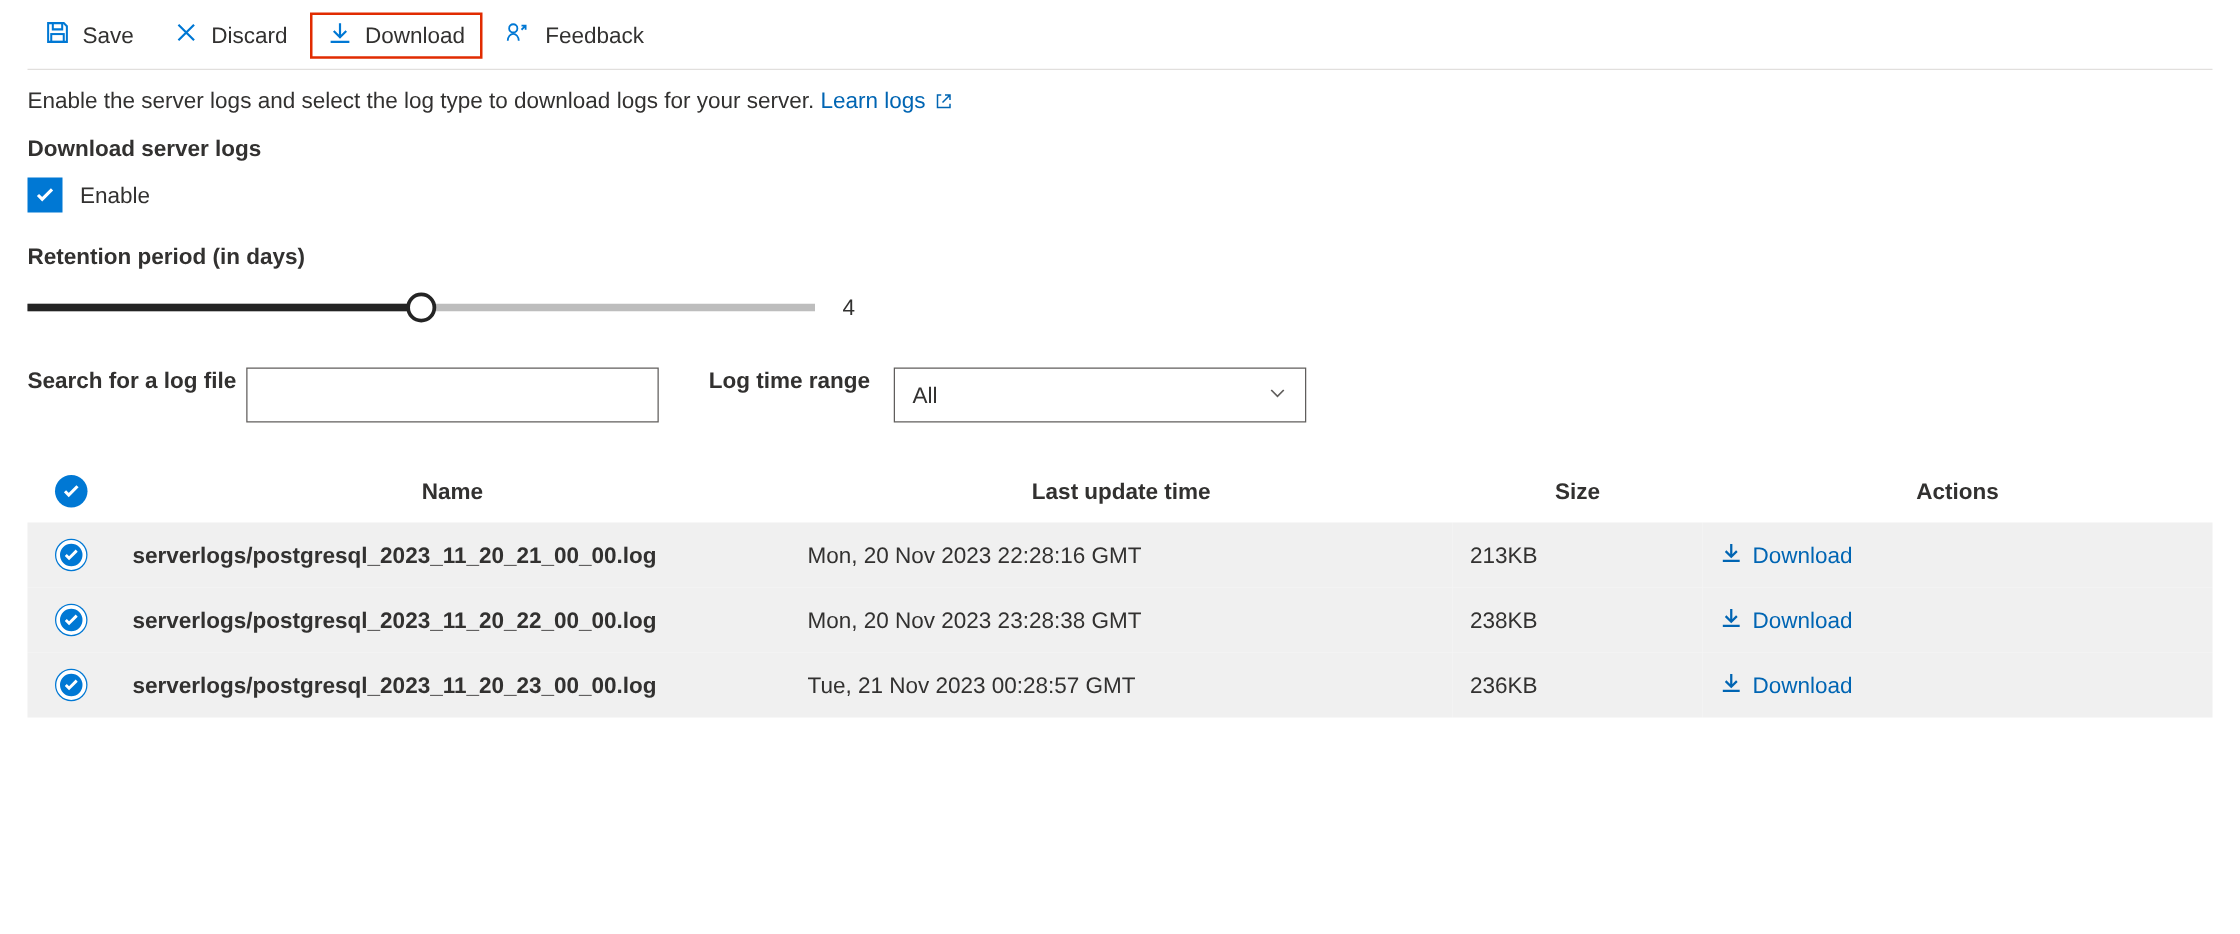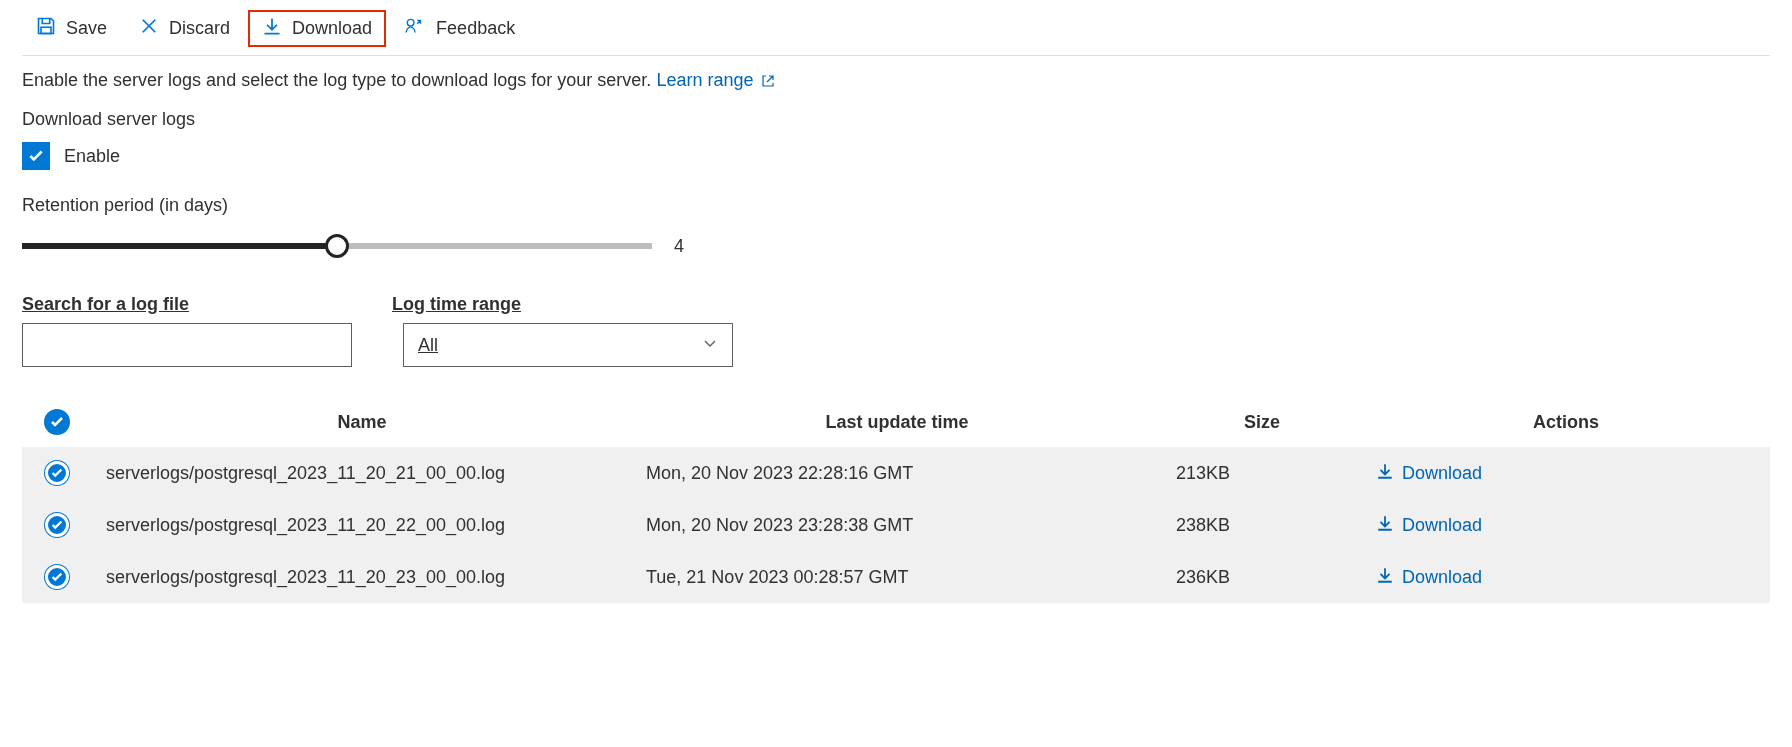--- a/index.html
+++ b/index.html
@@ -27,21 +27,21 @@
       color: #323130;
     }
     .toolbar-item.highlight {
       border: 2px solid #e12b00;
       padding: 4px 12px;
     }
     .toolbar-item svg { flex-shrink: 0; }
     .blue { color: #0078d4; }
     .desc { margin: 8px 0 18px; color: #323130; }
     .desc a { color: #0065b3; text-decoration: none; }
-    .section-title { font-weight: 400; margin-bottom: 10px; }
+    .section-title { font-weight: 700; margin-bottom: 10px; }
     .checkbox-row { display: flex; align-items: center; gap: 14px; margin-bottom: 25px; margin-top: 12px; }
     .cb {
       width: 28px; height: 28px; background: #0078d4;
       display: flex; align-items: center; justify-content: center;
       cursor: pointer;
     }
     .cb svg { stroke: #fff; }
     .slider-row { display: flex; align-items: center; gap: 22px; margin: 10px 0 28px; height: 40px;}
     .slider-track {
       position: relative; width: 630px; height: 6px;
@@ -50,21 +50,21 @@
     .slider-fill {
       position: absolute; height: 6px; background: #242424;
       width: 50%; top: 0; left: 0;
     }
     .slider-thumb {
       position: absolute; width: 24px; height: 24px; border-radius: 50%;
       background: #fff; border: 3px solid #242424;
       top: 50%; left: 50%; transform: translate(-50%, -50%);
     }
     .controls-row { display: flex; gap: 40px; margin-bottom: 30px; }
-    .control-group { display: flex; flex-direction: column; gap: 8px; text-decoration: underline; }
+    .control-group { display: flex; flex-direction: row; gap: 8px; }
     .field-label { font-weight: 600; }
     .search-input {
       width: 330px; height: 44px; border: 1px solid #605e5c;
       padding: 0 12px; font-size: 18px;
     }
     .select-wrap {
       width: 330px; height: 44px; border: 1px solid #605e5c;
       display: flex; align-items: center; justify-content: space-between;
       padding: 0 14px; cursor: pointer; background: #fff; margin-left: 11px;
     }
@@ -77,21 +77,21 @@
     .row-check {
       width: 24px; height: 24px; border-radius: 50%;
       background: #0078d4; display: flex; align-items: center;
       justify-content: center; cursor: pointer;
     }
     .row-check.header {
       width: 26px; height: 26px;
     }
     .actions-cell { display: flex; align-items: center; gap: 8px; color: #0065b3; cursor: pointer;}
     .col-check { width: 70px; text-align: center;}
-    .col-name { width: 540px; }
+    .col-name { width: 540px; font-weight: bold; }
     .col-time { width: 530px; }
     .col-size { width: 200px; }
     .col-actions { }
     .external-link { width: 14px; height: 14px; display: inline-flex; vertical-align: middle; margin-left:3px;}
   </style>
 </head>
 <body>
 
 <div class="toolbar">
   <div class="toolbar-item">
@@ -128,21 +128,21 @@
         <path d="M12 6 l3 -3 M12 3 h3 v3"></path>
       </svg>
     </span>
     <span>Feedback</span>
   </div>
 </div>
 
 <div class="desc">
   <span>Enable the server logs and select the log type to download logs for your server.</span>
   <a href="#">
-    <span>Learn range</span>
+    <span>Learn logs</span>
     <span class="external-link blue">
       <svg width="14" height="14" viewBox="0 0 14 14" fill="none" stroke="#0065b3" stroke-width="1.2">
         <path d="M5 2 h-3 v10 h10 v-3 M8 2 h4 v4 M12 2 L6 8"></path>
       </svg>
     </span>
   </a>
 </div>
 
 <div class="section-title">Download server logs</div>
 <div class="checkbox-row">

